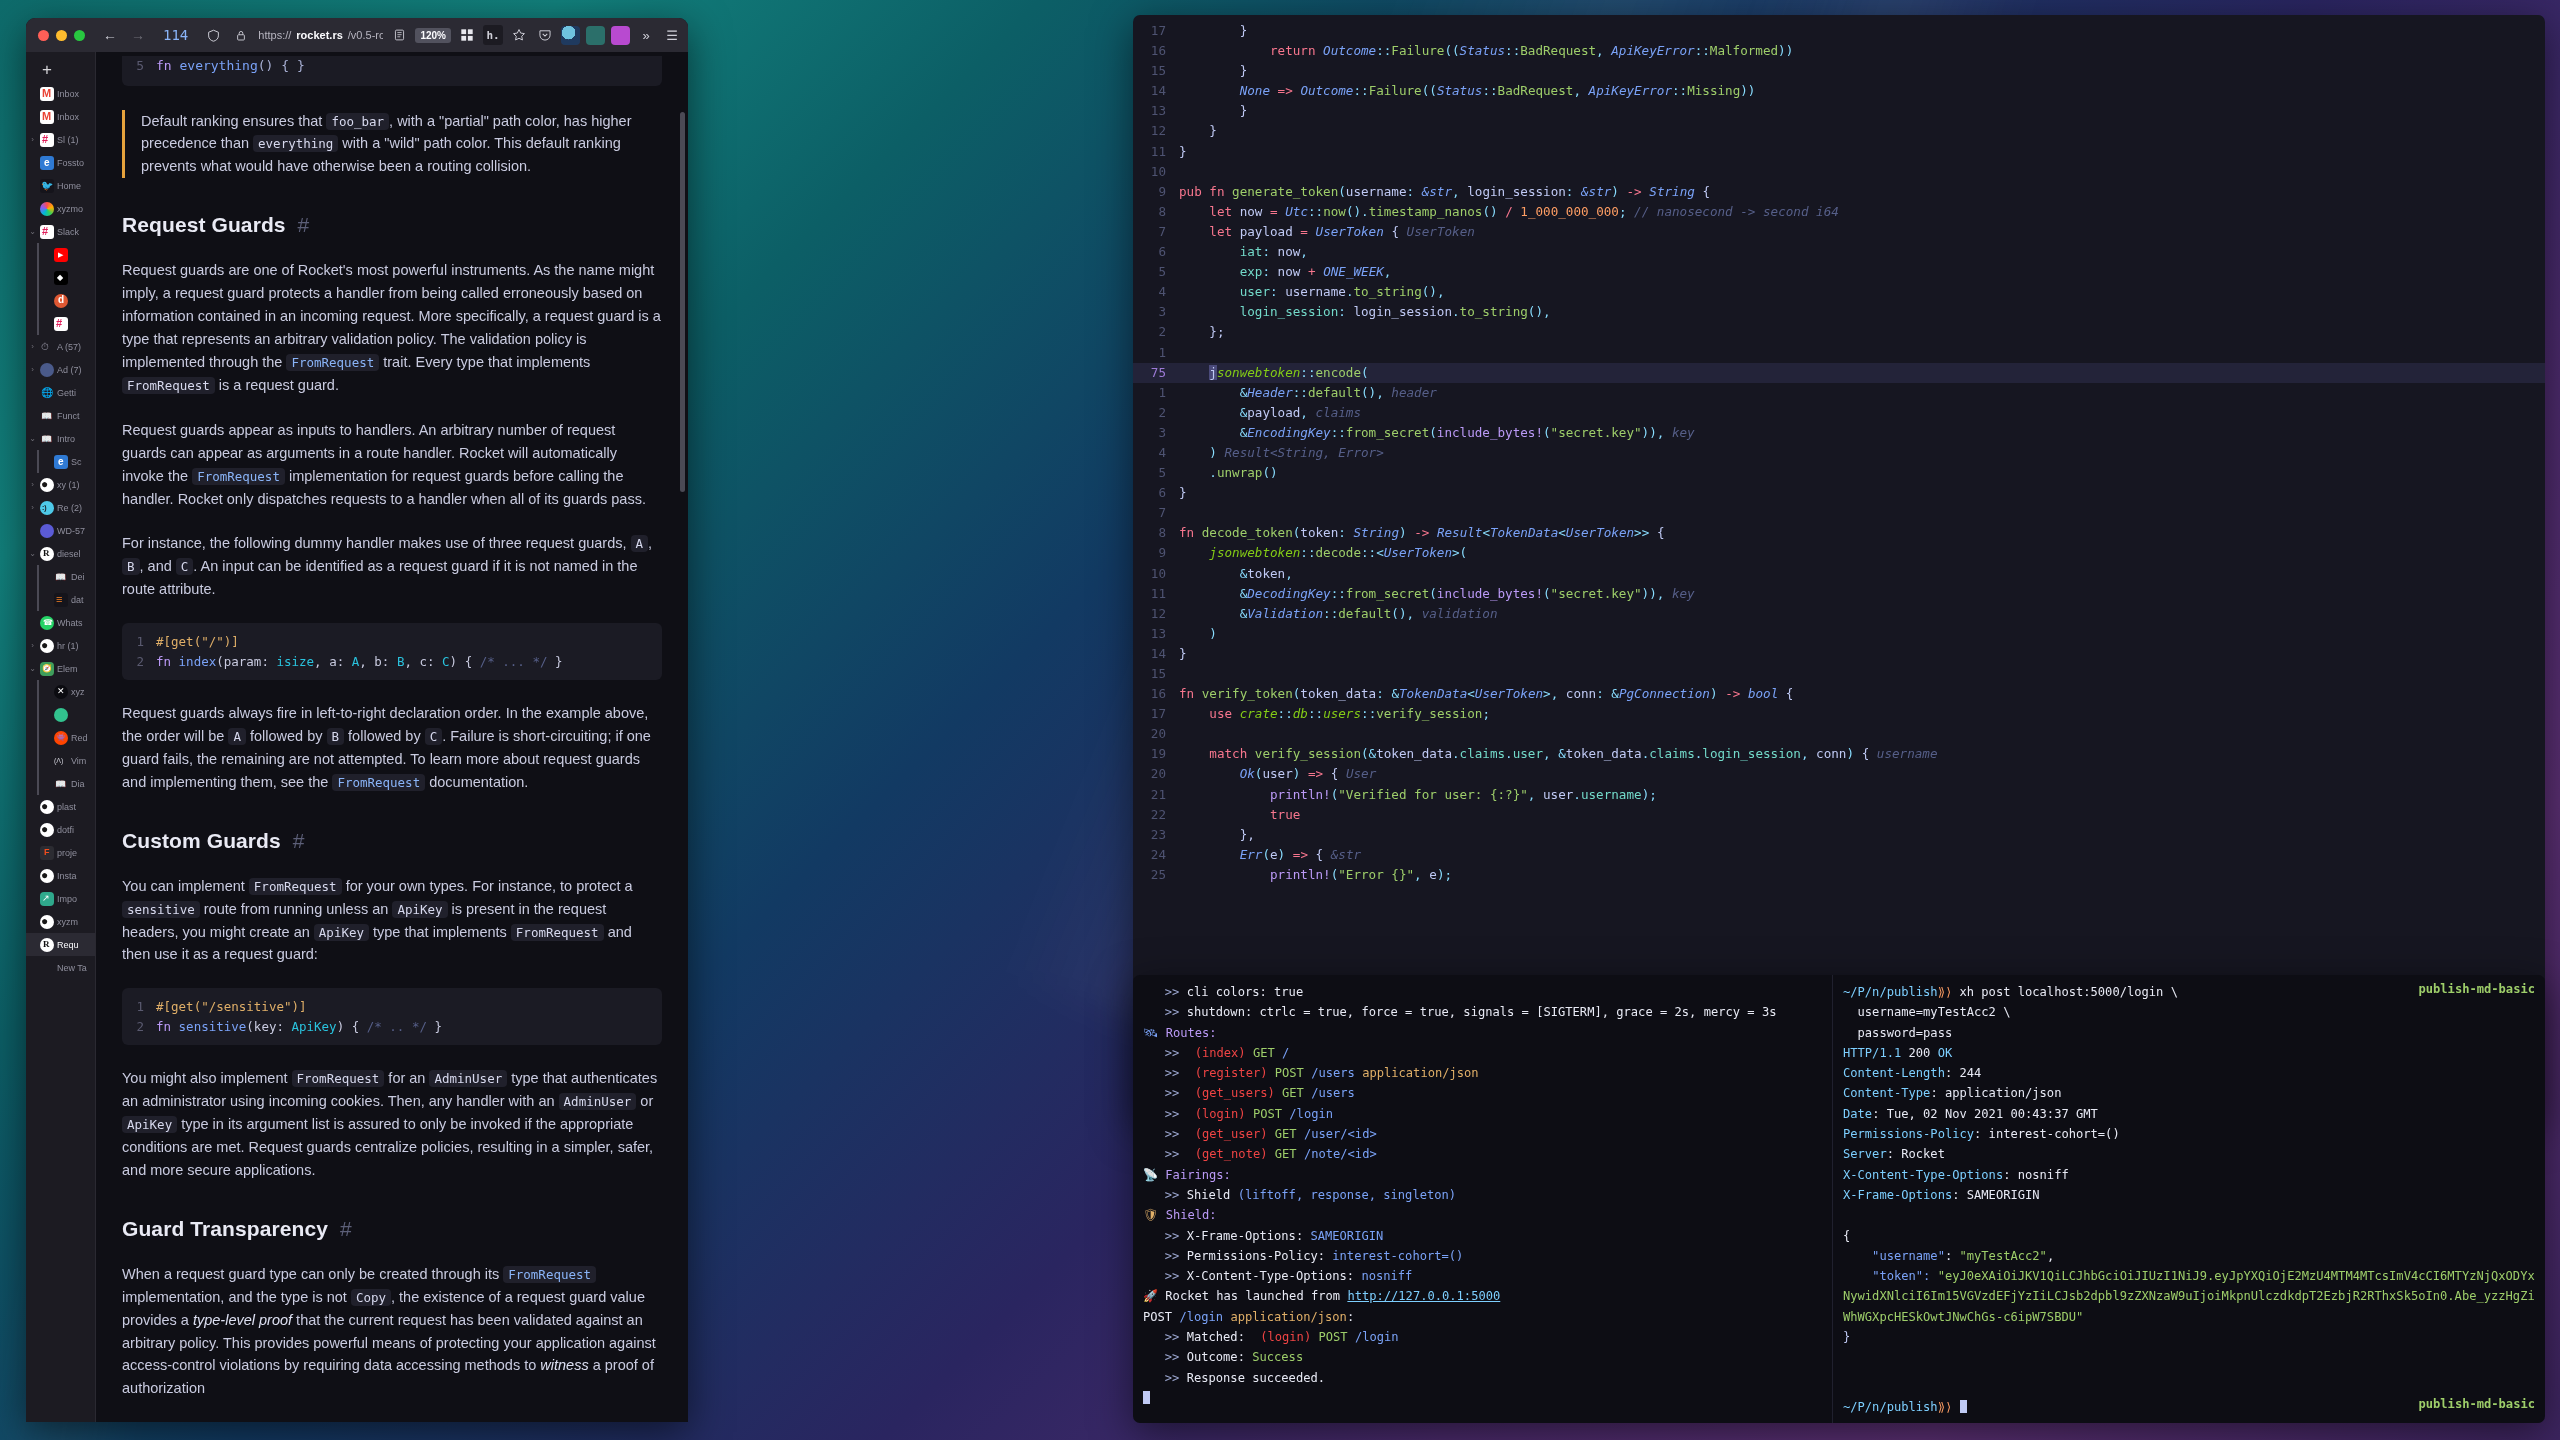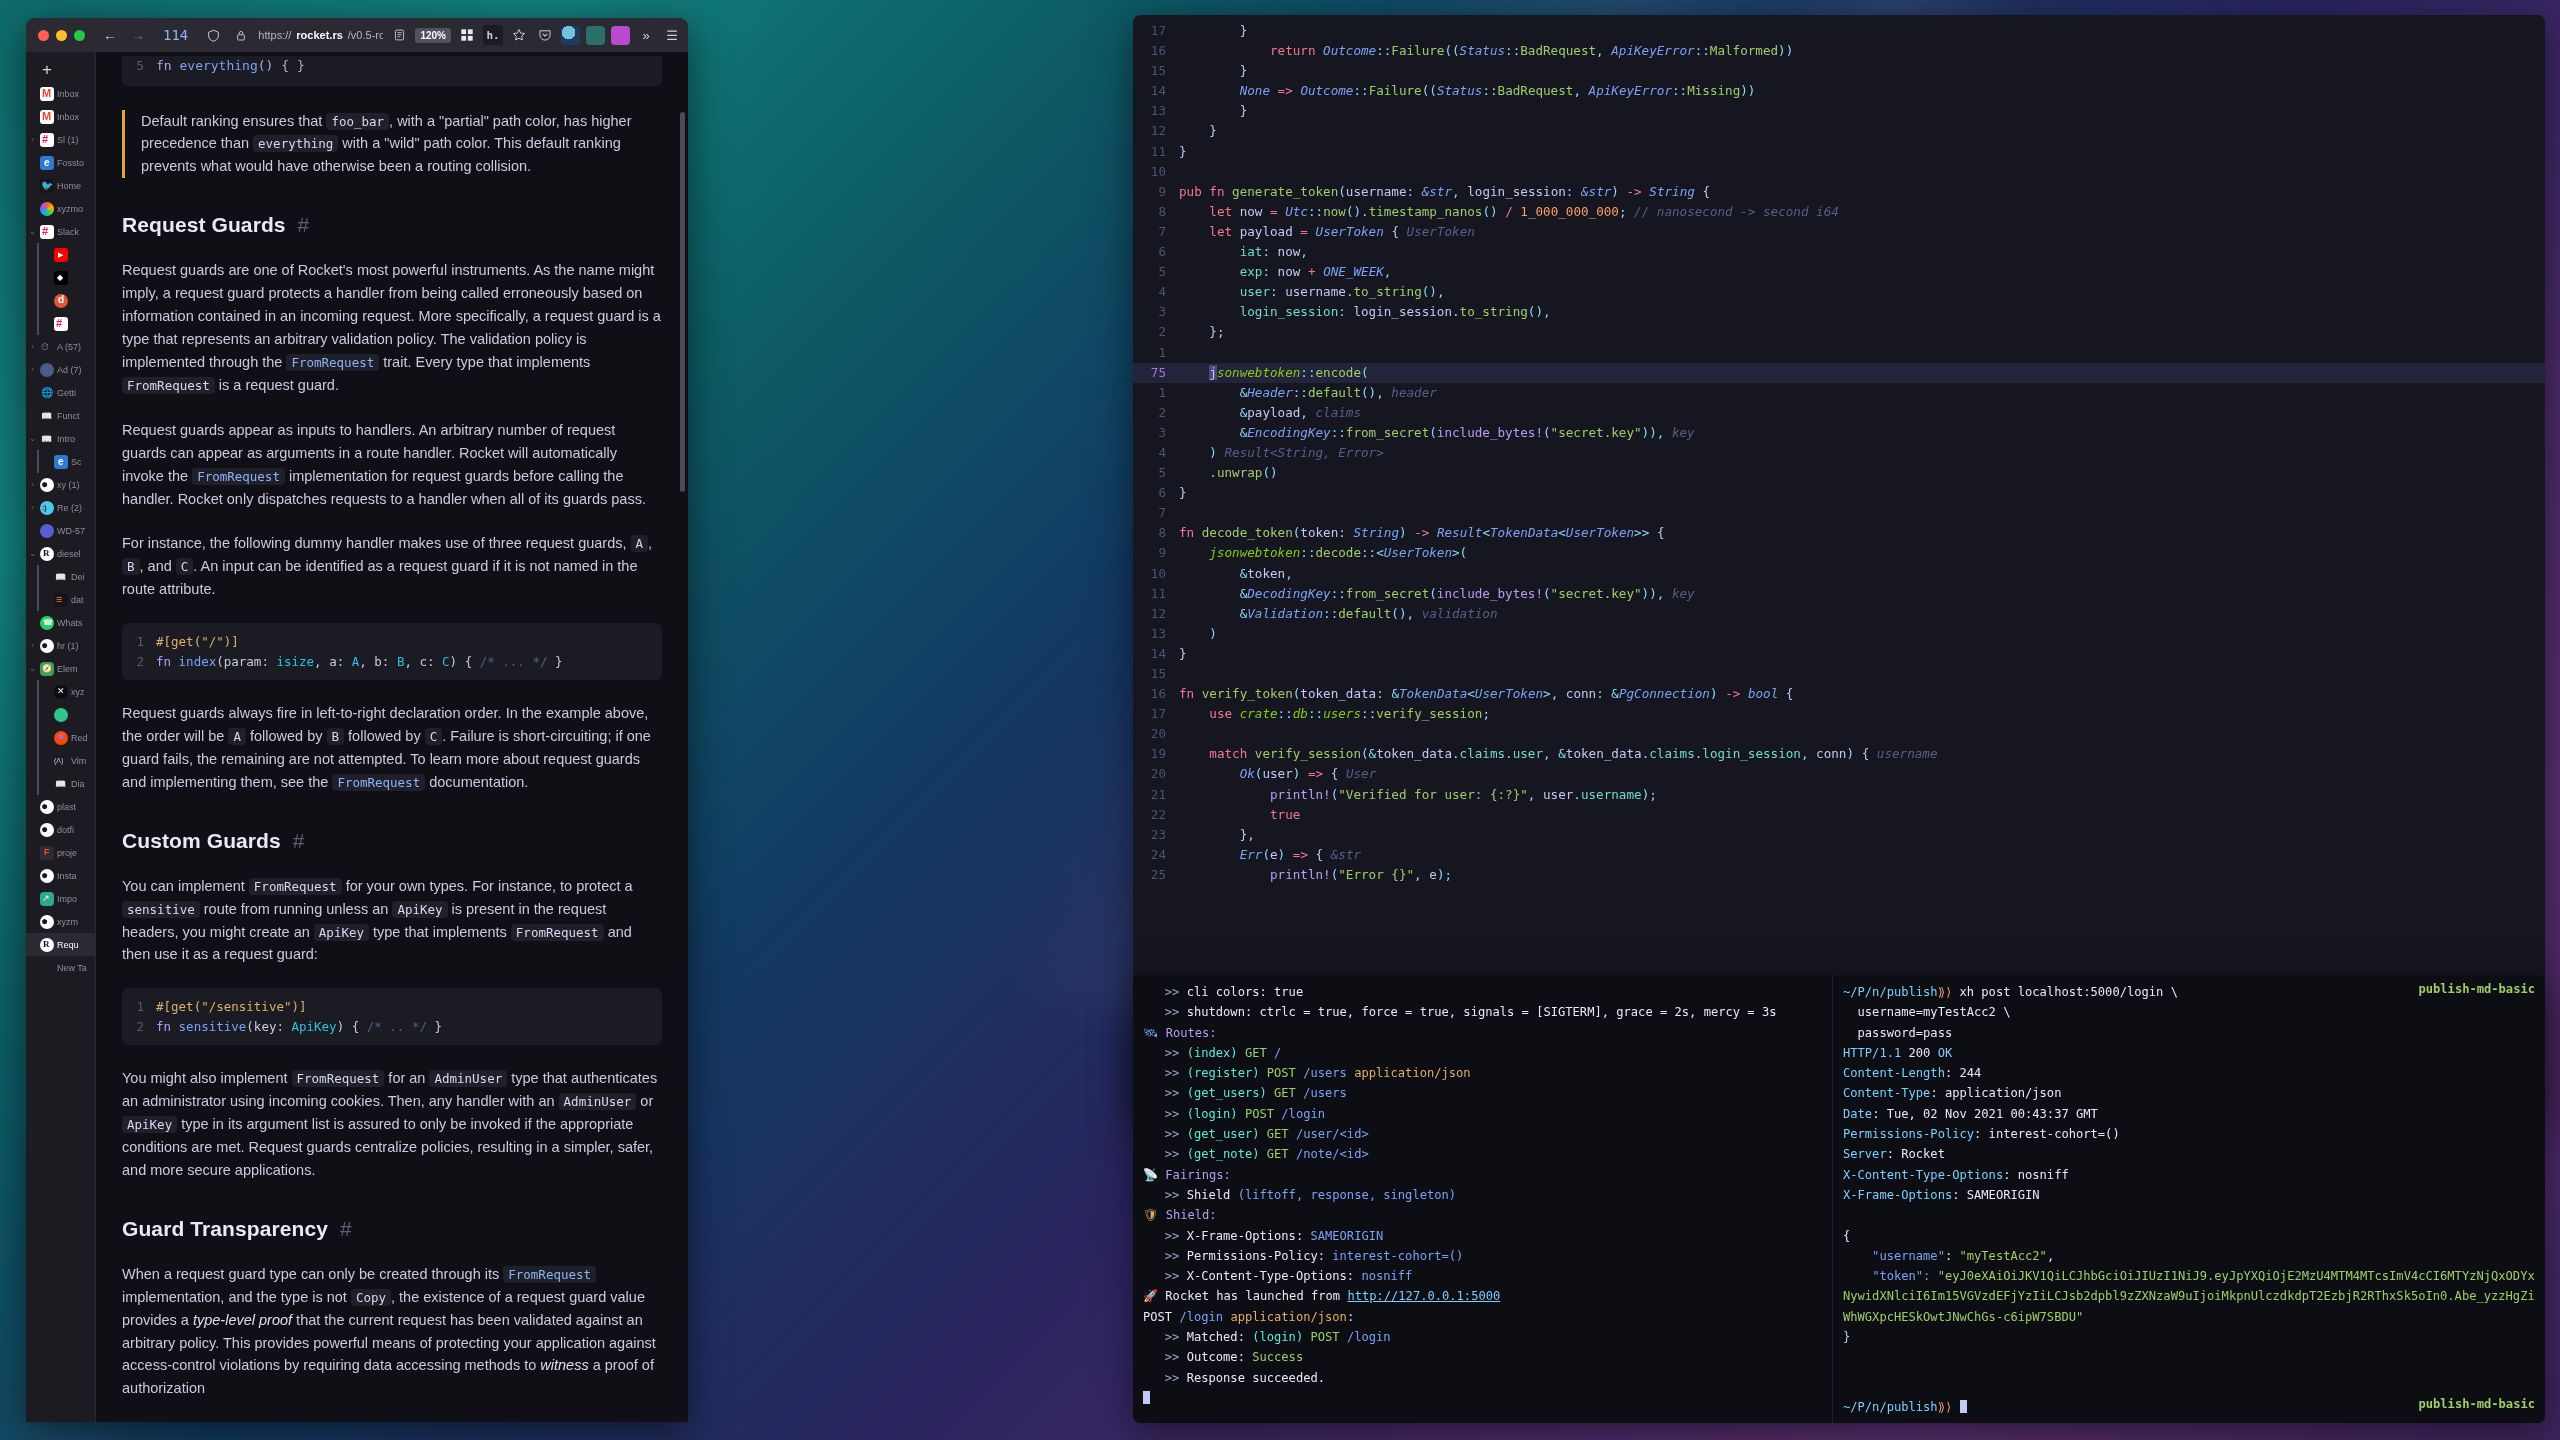--- a/index.html
+++ b/index.html
@@ -241,21 +241,21 @@
     background: #0d0d14; border-radius: 7px; overflow: hidden;
     box-shadow: 0 10px 40px rgba(0,0,0,.5);
     display: flex; font-family: "DejaVu Sans Mono", monospace;
   }
   .tp { overflow: hidden; position: relative; padding: 7px 10px 0 10px; }
   .tp.left  { width: 700px; min-width: 700px; border-right: 1px solid #20202e; }
   .tp.right { flex: 1; }
   .tline { font-size: 12.1px; line-height: 20.3px; white-space: pre; color: #c0caf5; }
   .t-gray { color: #9aa5ce; } .t-green { color: #9ece6a; } .t-cyan { color: #7dcfff; }
   .t-mag { color: #bb9af7; } .t-yel { color: #e0af68; } .t-blue { color: #7aa2f7; }
-  .t-white { color: #e8eaf5; } .t-dim { color: #5eead4; }
+  .t-white { color: #e8eaf5; } .t-dim { color: #ef4444; margin-left: 8px; }
   .t-link { color: #7dcfff; text-decoration: underline; }
   .t-orange { color: #ff9e64; }
   .tp-header { display: flex; justify-content: space-between; }
   .tp-tag { color: #9ece6a; font-size: 12.1px; font-weight: bold; }
   .wrapline { white-space: pre-wrap; word-break: break-all; font-size: 12.1px; line-height: 20.3px; }
   .tcursor { display:inline-block; width: 7px; height: 13px; background: #c0caf5; vertical-align: -2px; }
   .tfooter { position: absolute; left: 10px; right: 10px; bottom: 6px; display: flex; justify-content: space-between; }
 </style>
 </head>
 <body>

